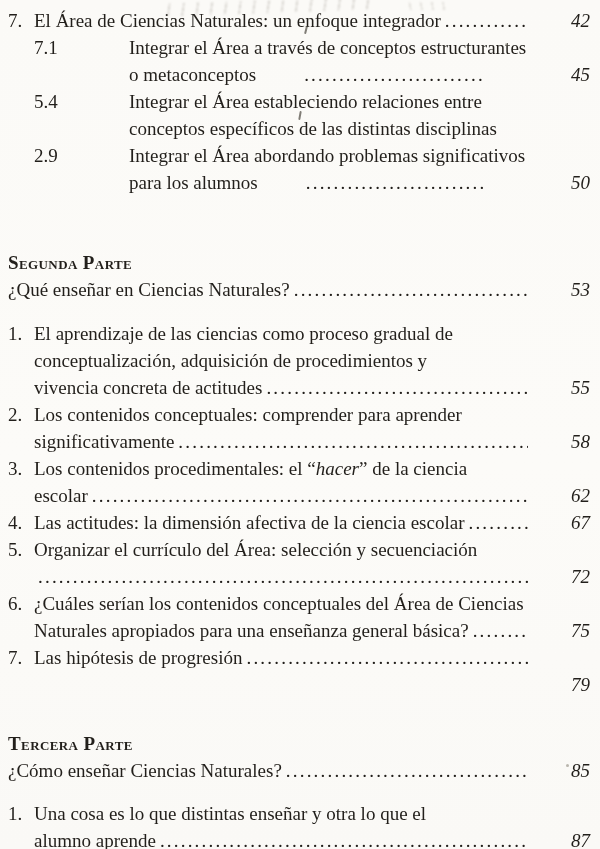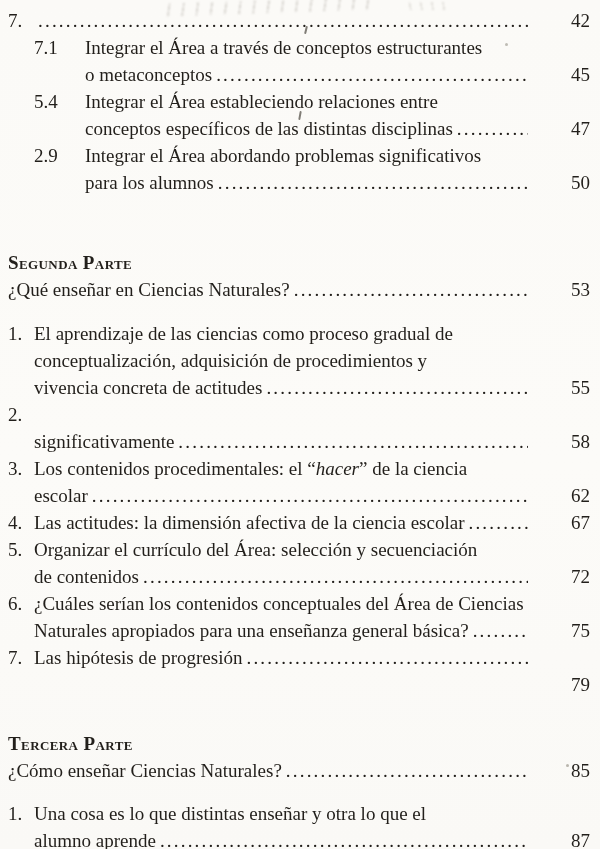--- a/index.html
+++ b/index.html
@@ -24,32 +24,32 @@
   .toc-section.sec-2 { margin-top: 32px; }
   .part-heading {
     font-variant: small-caps;
     font-weight: 700;
     letter-spacing: 0.4px;
   }
   .sec-1 .entry-list { margin-top: 17px; }
   .sec-2 .entry-list { margin-top: 16px; }
   .toc-line { display: flex; align-items: baseline; }
   .toc-line .num { flex: 0 0 26px; }
-  .toc-line.lv1 { padding-left: 26px; }
+  .toc-line.lv1 { padding-left: 26px; gap: 44px; }
   .toc-line.lv1 .num { flex: 0 0 51px; }
   .toc-line .text { flex: 0 0 auto; white-space: nowrap; }
   .toc-line .text em { font-style: italic; text-align: right; }
   .toc-line .dots {
     flex: 1 1 0; min-width: 0;
     overflow: hidden; white-space: nowrap;
     letter-spacing: 2.2px;
     padding-left: 4px;
   }
   .toc-line .fill { flex: 1 1 0; }
-  .toc-line .page-num { flex: 0 0 62px; text-align: right; }
+  .toc-line .page-num { flex: 0 0 62px; text-align: right; font-style: italic; }
   
   .pencil { position: absolute; pointer-events: none; }
   .smudge {
     left: 162px; top: 0; width: 215px; height: 13px;
     background: repeating-linear-gradient(100deg,
       transparent 0 7px, #9b968c 7px 8.5px, transparent 8.5px 14px);
     opacity: 0.38;
     filter: blur(1.1px);
     transform: rotate(-2deg);
   }
@@ -76,20 +76,21 @@
   <div class="pencil tick t1"></div>
   <div class="pencil tick t2"></div>
   <div class="pencil speck s1"></div>
   <div class="pencil speck s2"></div>
   <div id="toc">
       <section class="toc-section sec-0">
         <div class="entry-list">
           <div class="toc-entry">
             <div class="toc-line lv0">
               <span class="num">7.</span>
+              <span class="text"><span>El Área de Ciencias Naturales: un enfoque integrador</span></span>
               <span class="dots">....................................................................................................................................................................................</span>
               <span class="page-num">42</span>
             </div>
           </div>
           <div class="toc-entry">
             <div class="toc-line lv1">
               <span class="num">7.1</span>
               <span class="text"><span>Integrar el Área a través de conceptos estructurantes</span></span>
             </div>
             <div class="toc-line lv1">
@@ -145,20 +146,21 @@
             <div class="toc-line lv0">
               <span class="num"></span>
               <span class="text"><span>vivencia concreta de actitudes</span></span>
               <span class="dots">....................................................................................................................................................................................</span>
               <span class="page-num">55</span>
             </div>
           </div>
           <div class="toc-entry">
             <div class="toc-line lv0">
               <span class="num">2.</span>
+              <span class="text"><span>Los contenidos conceptuales: comprender para aprender</span></span>
             </div>
             <div class="toc-line lv0">
               <span class="num"></span>
               <span class="text"><span>significativamente</span></span>
               <span class="dots">....................................................................................................................................................................................</span>
               <span class="page-num">58</span>
             </div>
           </div>
           <div class="toc-entry">
             <div class="toc-line lv0">
@@ -180,21 +182,20 @@
               <span class="page-num">67</span>
             </div>
           </div>
           <div class="toc-entry">
             <div class="toc-line lv0">
               <span class="num">5.</span>
               <span class="text"><span>Organizar el currículo del Área: selección y secuenciación</span></span>
             </div>
             <div class="toc-line lv0">
               <span class="num"></span>
-              <span class="text"><span>de contenidos</span></span>
               <span class="dots">....................................................................................................................................................................................</span>
               <span class="page-num">72</span>
             </div>
           </div>
           <div class="toc-entry">
             <div class="toc-line lv0">
               <span class="num">6.</span>
               <span class="text"><span>¿Cuáles serían los contenidos conceptuales del Área de Ciencias</span></span>
             </div>
             <div class="toc-line lv0">

